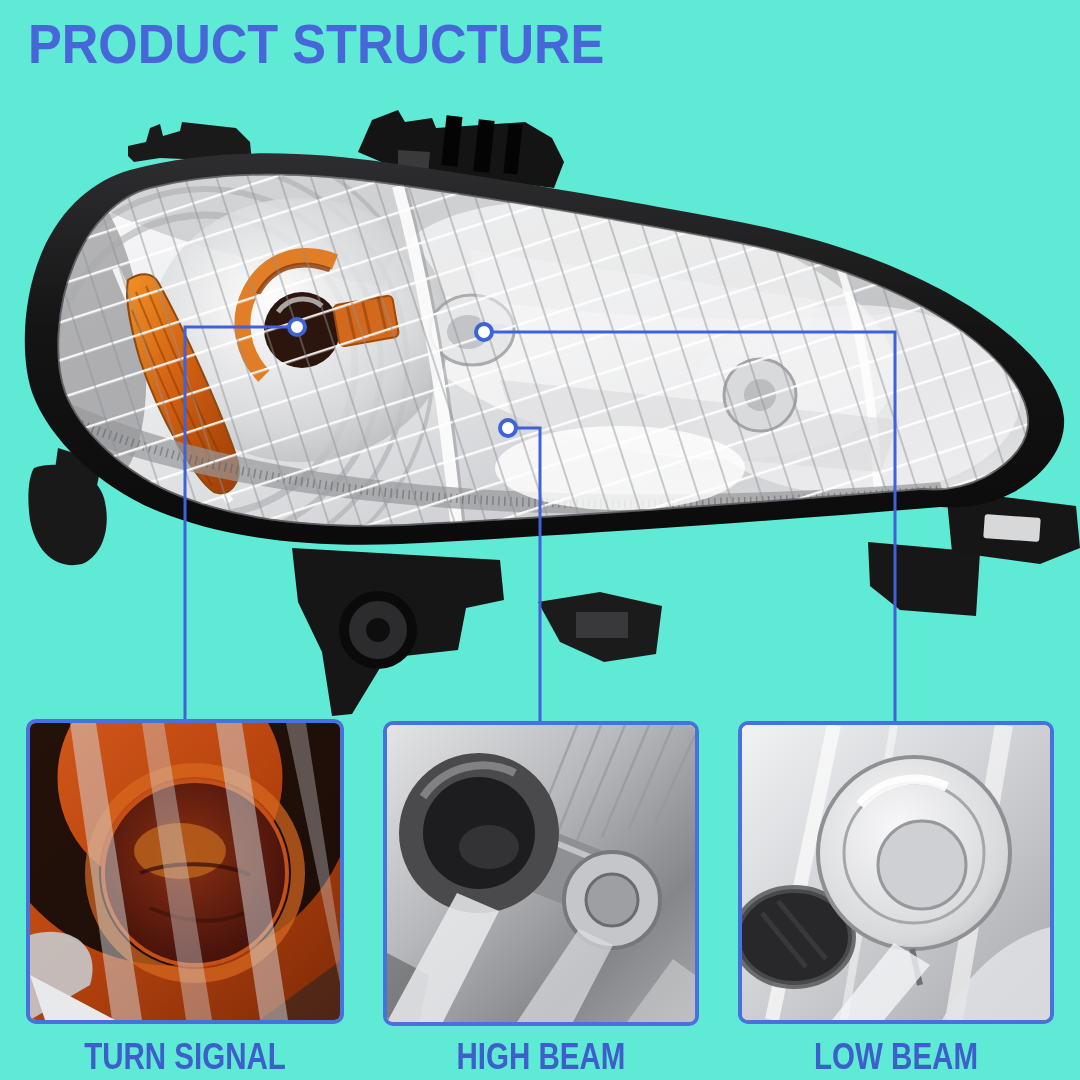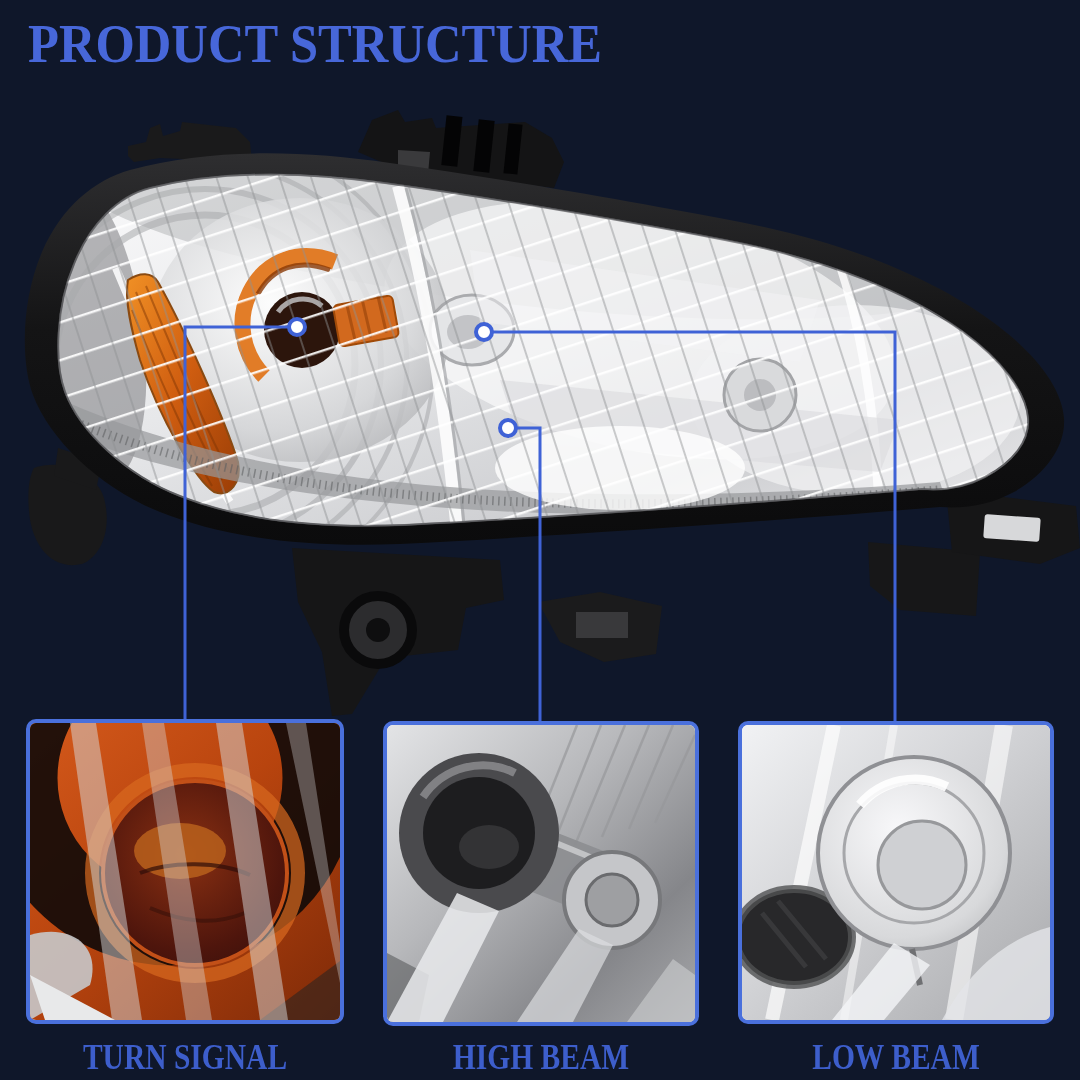--- a/index.html
+++ b/index.html
@@ -1,17 +1,17 @@
 <!DOCTYPE html>
 <html><head>
 <meta charset="utf-8">
 <style>
   html,body{margin:0;padding:0;background:#fff;}
-  .stage{position:relative;width:1080px;height:1080px;background:#0f172a;overflow:hidden;
-         font-family:Liberation Serif, serif;}
+  .stage{position:relative;width:1080px;height:1080px;background:#5eead4;overflow:hidden;
+         font-family:Liberation Sans, sans-serif;}
   .page-title{position:absolute;left:28px;top:12px;margin:0;font-size:55px;font-weight:700;
          color:#4767d9;letter-spacing:0px;transform:scaleX(.92);transform-origin:left center;
          white-space:nowrap;}
   .photo{position:absolute;left:0;top:0;width:1080px;height:730px;}
   #callout-layer{position:absolute;left:0;top:0;width:1080px;height:1080px;pointer-events:none;}
   .card{position:absolute;border:4px solid #4a70dc;border-radius:10px;overflow:hidden;background:#fff;box-sizing:border-box;}
   .card svg{display:block;width:100%;height:100%;}
   .card1{left:26px;top:719px;width:318px;height:305px;}
   .card2{left:383px;top:721px;width:316px;height:305px;}
   .card3{left:738px;top:721px;width:316px;height:303px;}

